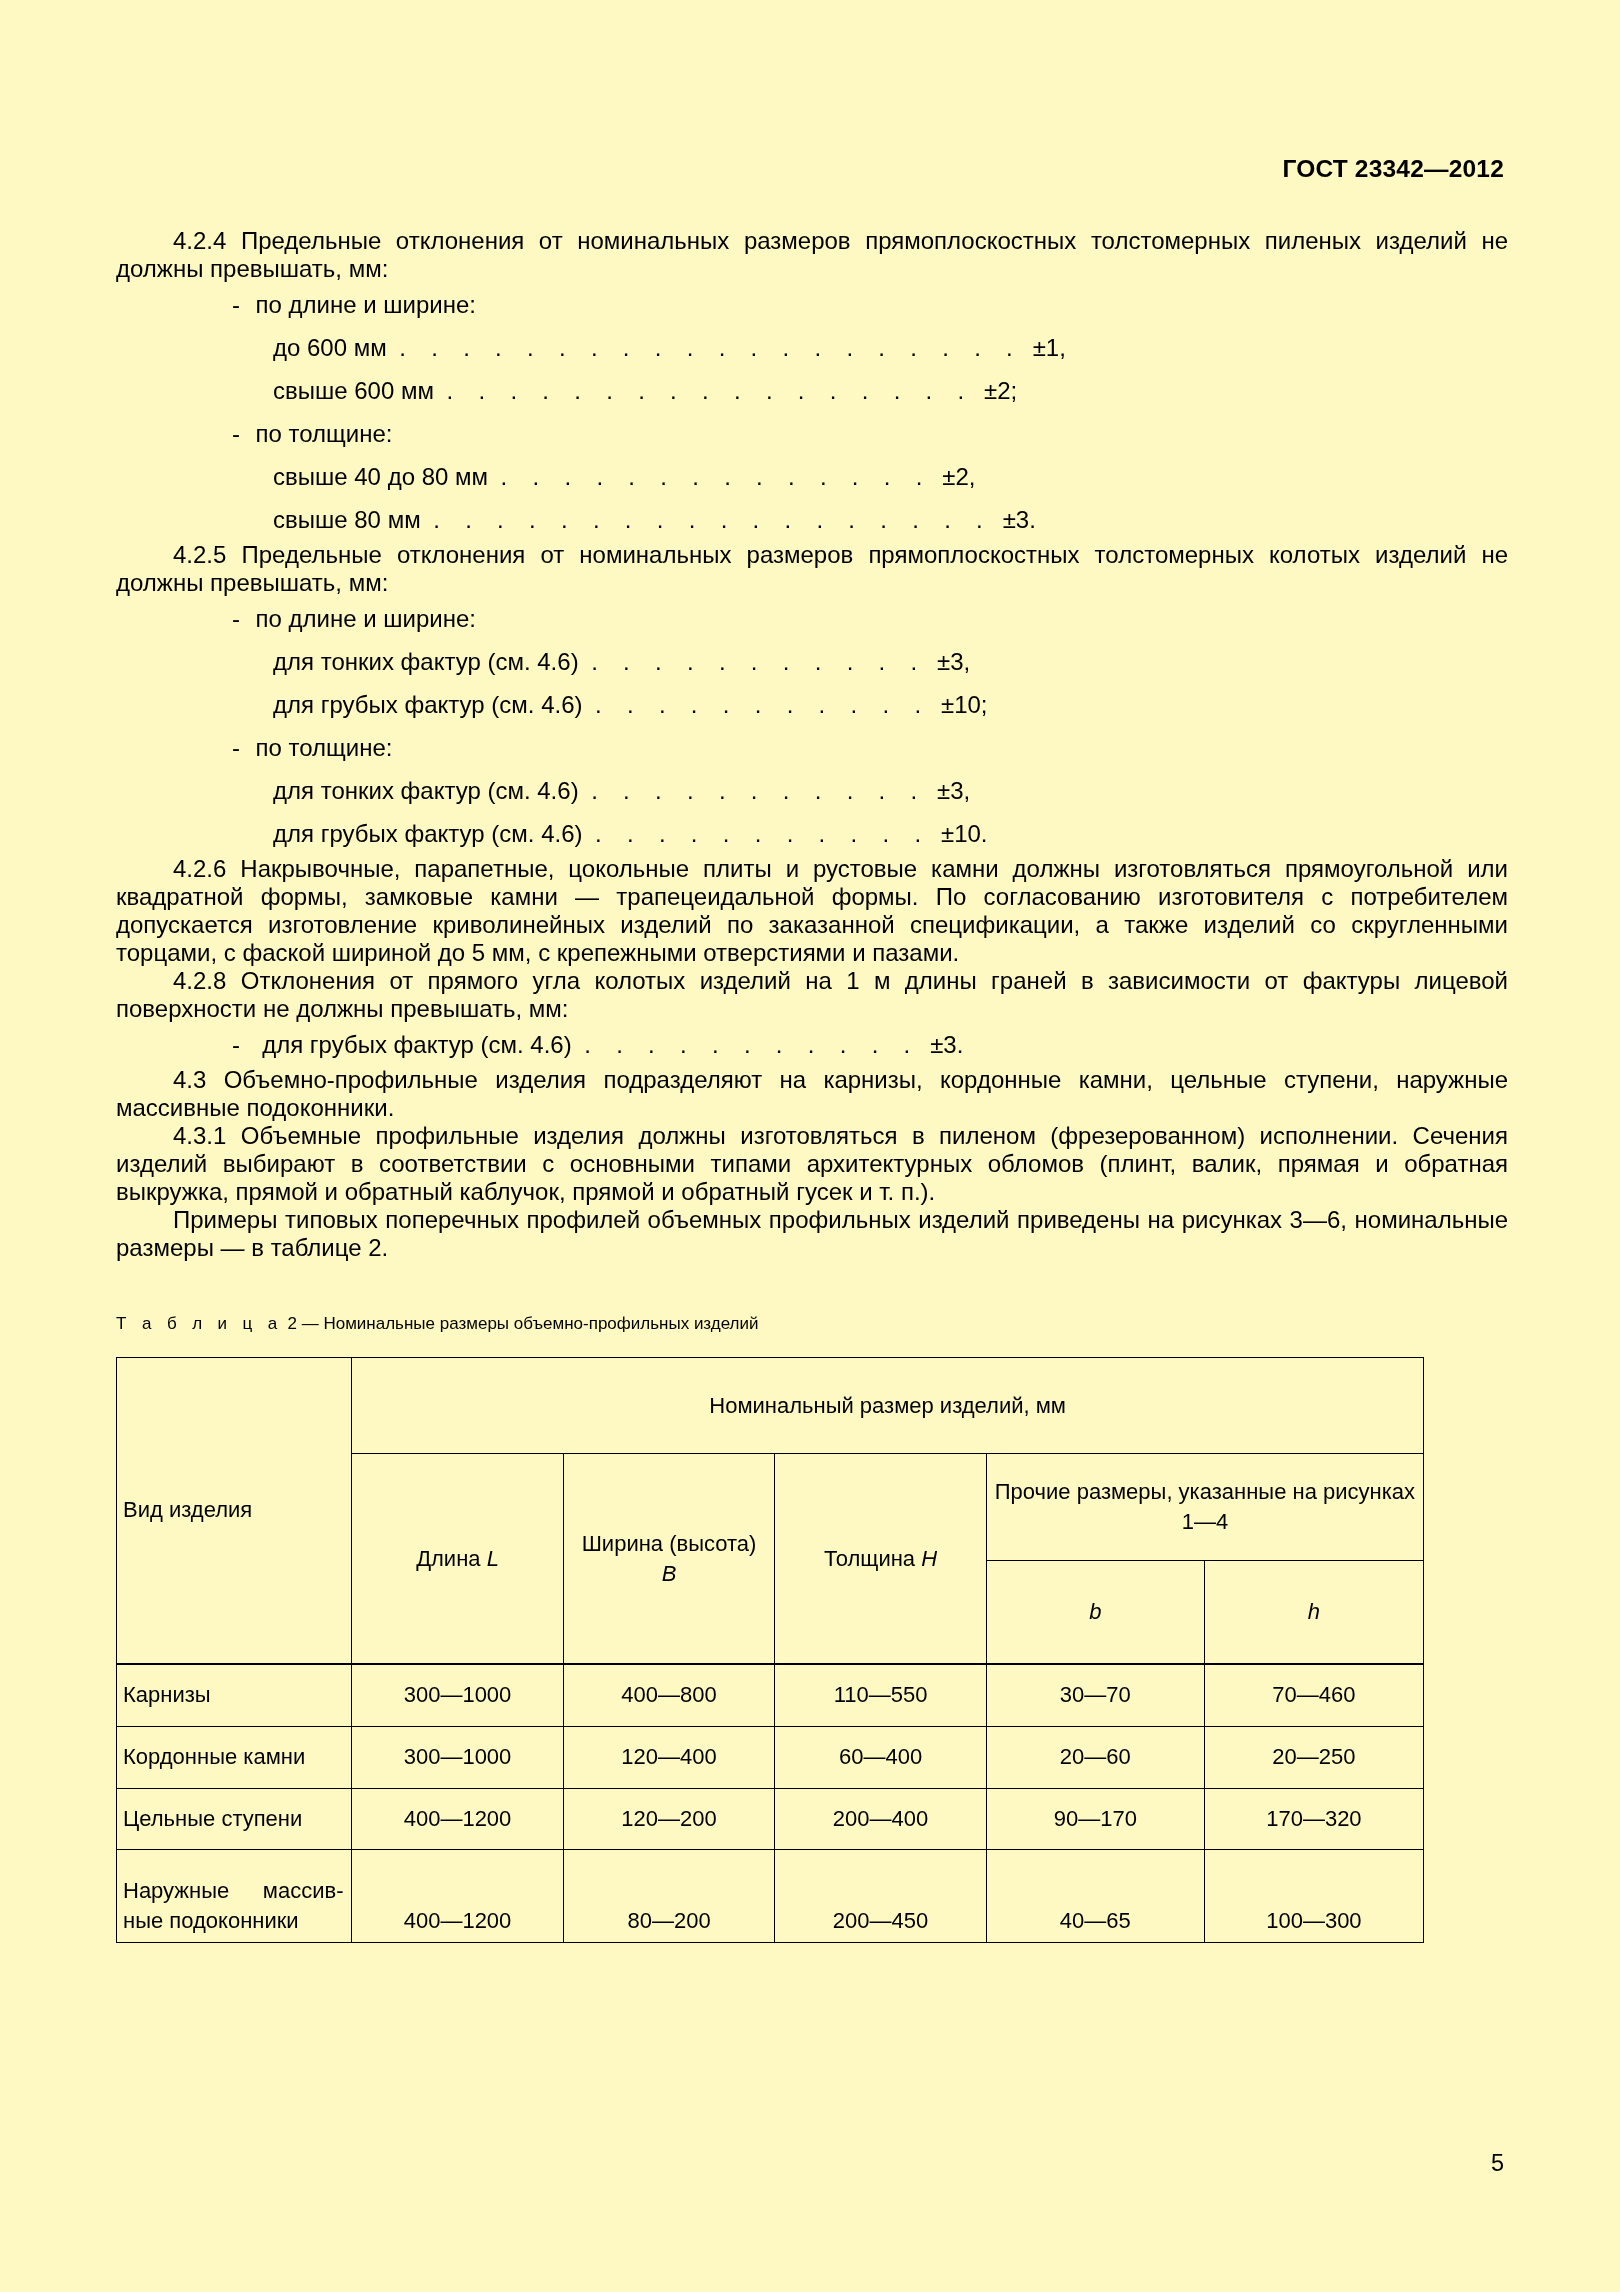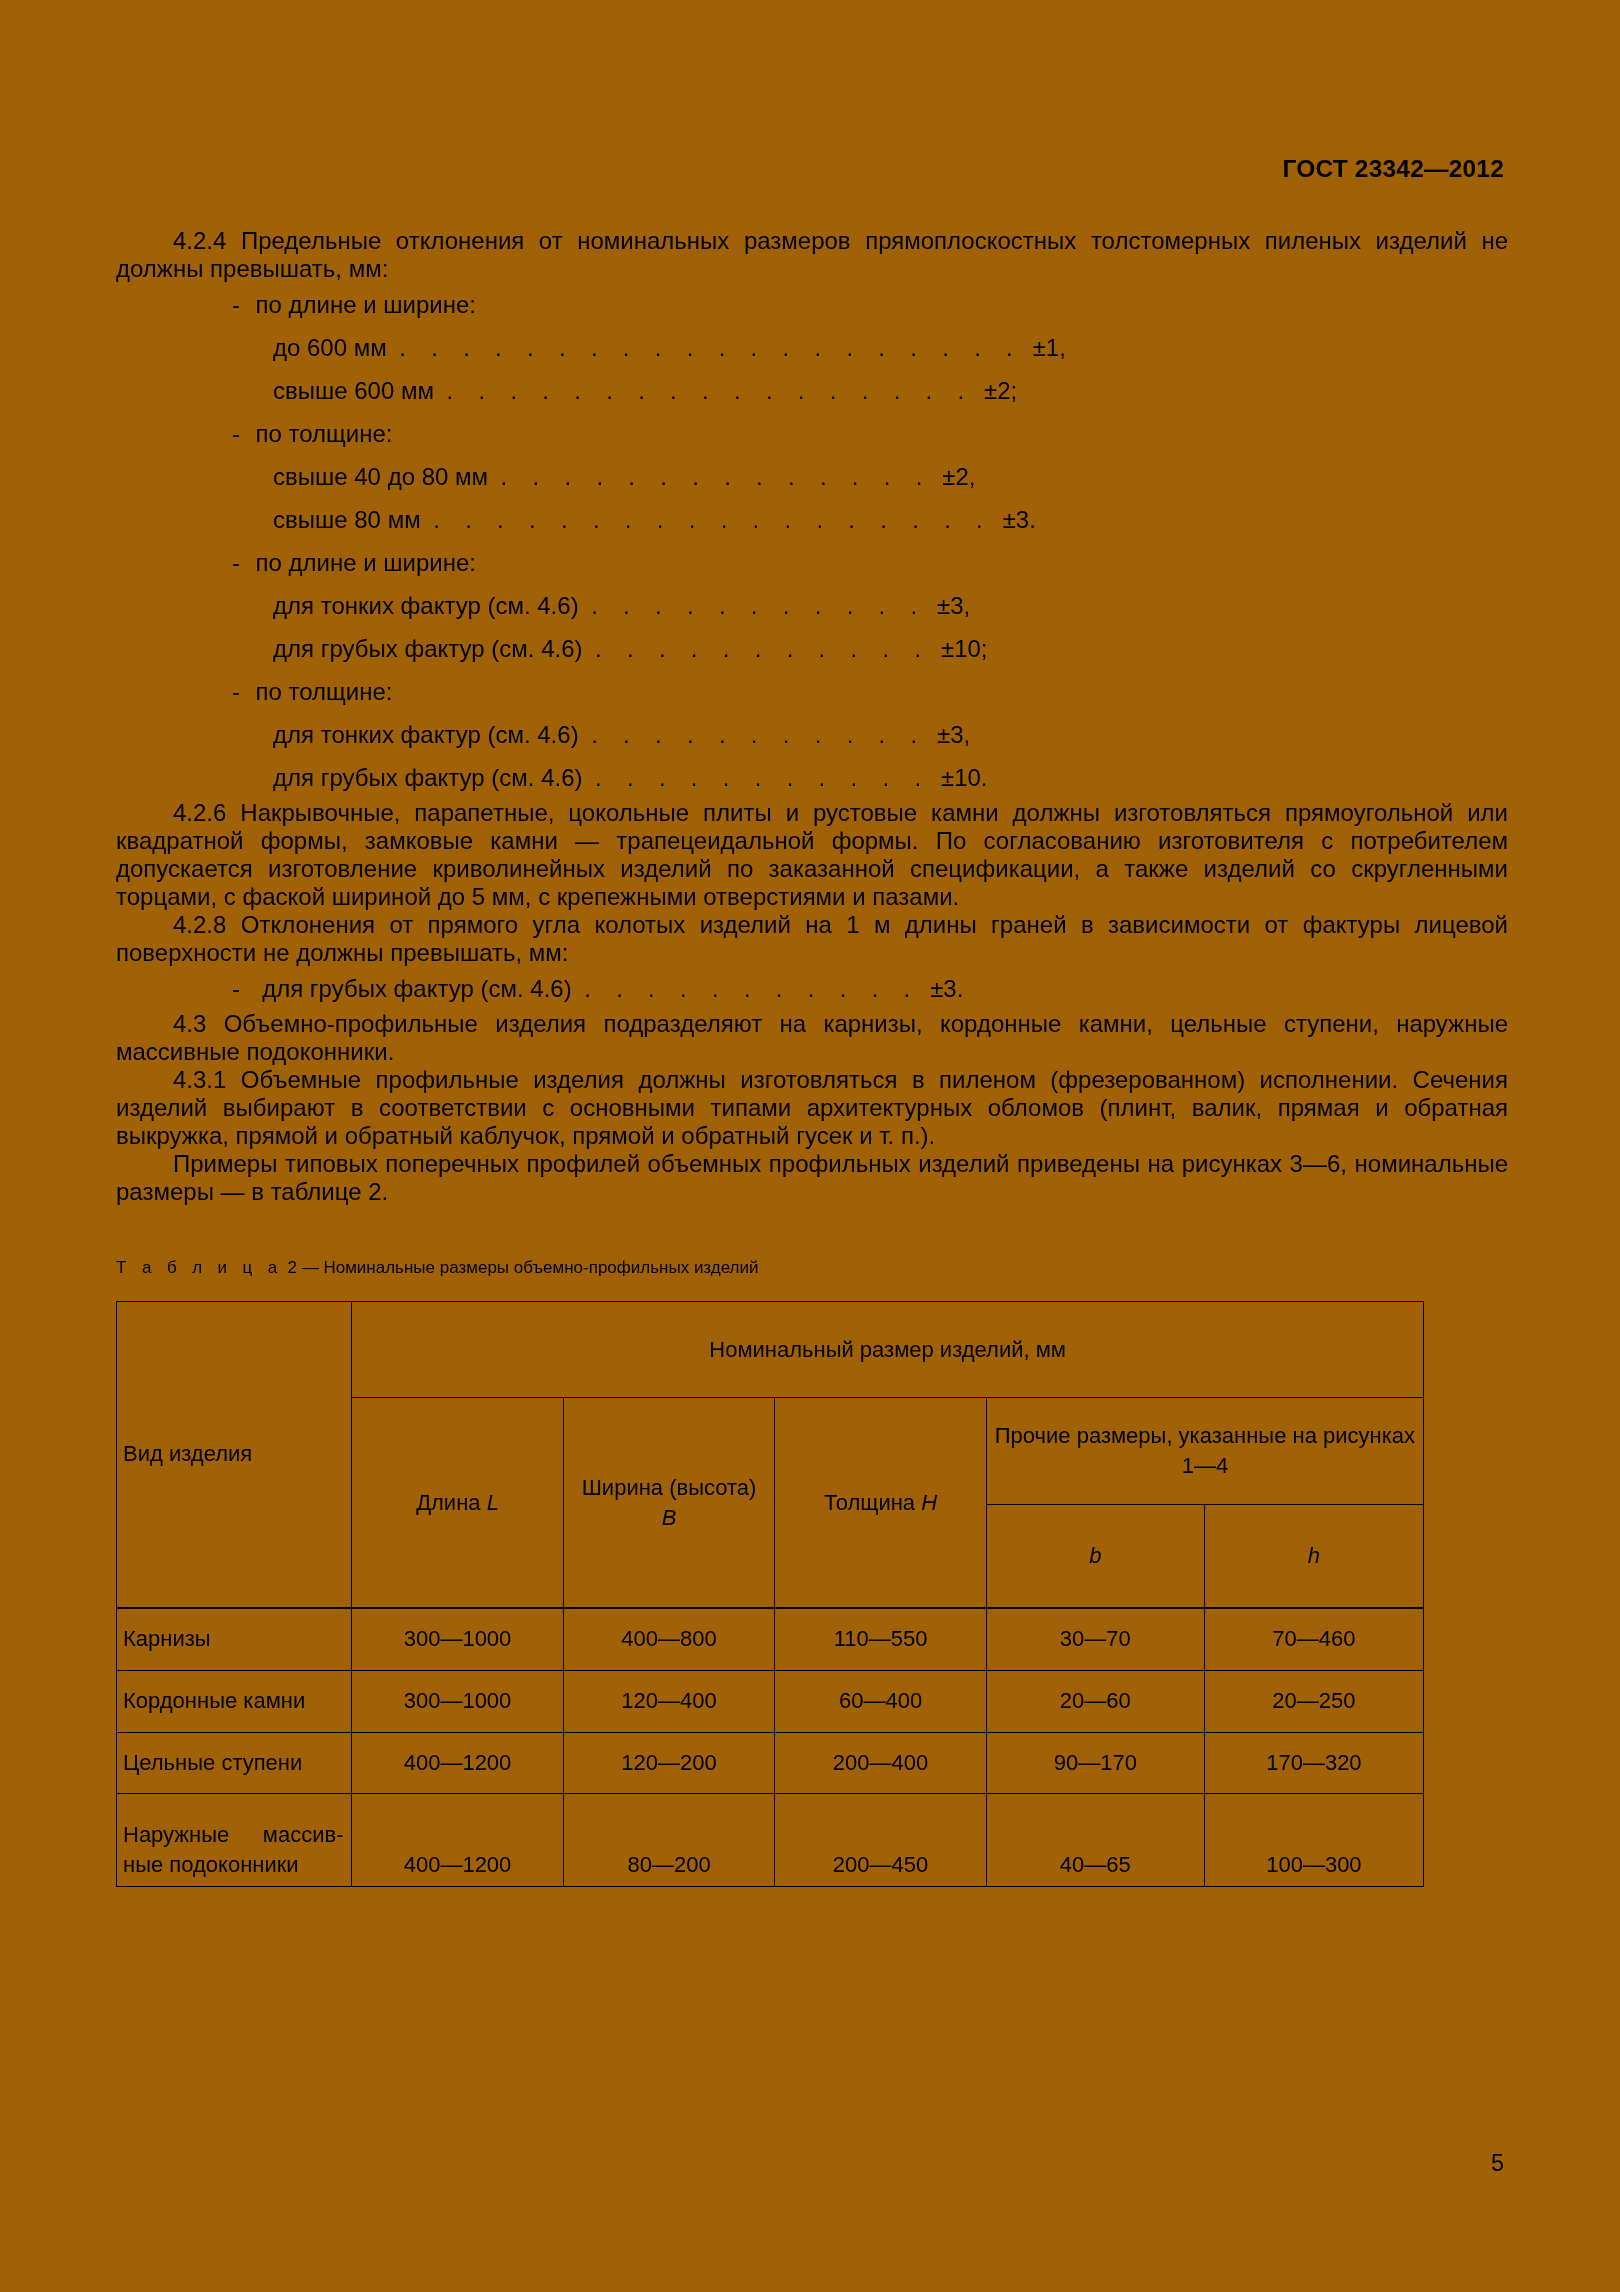--- a/index.html
+++ b/index.html
@@ -10,21 +10,21 @@
   }
   body {
     font-family: "Liberation Sans", sans-serif;
     color: #000000;
   }
   .page {
     position: relative;
     width: 1620px;
     height: 2293px;
     margin: 0 auto;
-    background: #a16207;
+    background: #fef9c3;
     box-sizing: border-box;
     padding: 0;
     overflow: hidden;
   }
 
   
   .page-header {
     position: absolute;
     top: 155px;
     right: 116px;
@@ -193,20 +193,21 @@
     </div>
 
     <div class="leader-line">
       <span class="leader-row">
         <span class="leader-label">свыше 80 мм</span>
         <span class="leader-dots">. . . . . . . . . . . . . . . . . .</span>
         <span class="leader-val">±3.</span>
       </span>
     </div>
 
+    <p class="para">4.2.5  Предельные отклонения от номинальных размеров прямоплоскостных толстомерных колотых изделий не должны превышать, мм:</p>
 
     <div class="dash-line">
       <span class="dash">-</span>
       <span class="dash-text">по длине и ширине:</span>
     </div>
 
     <div class="leader-line">
       <span class="leader-row">
         <span class="leader-label">для тонких фактур (см. 4.6)</span>
         <span class="leader-dots">. . . . . . . . . . .</span>

